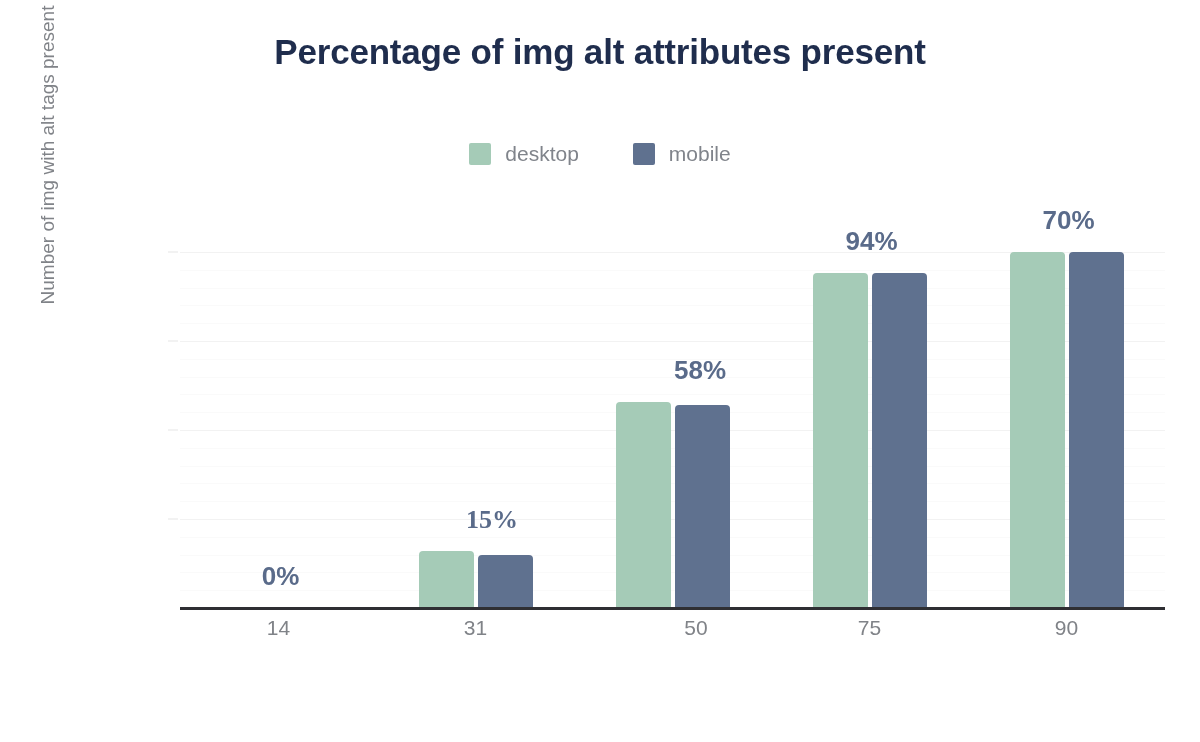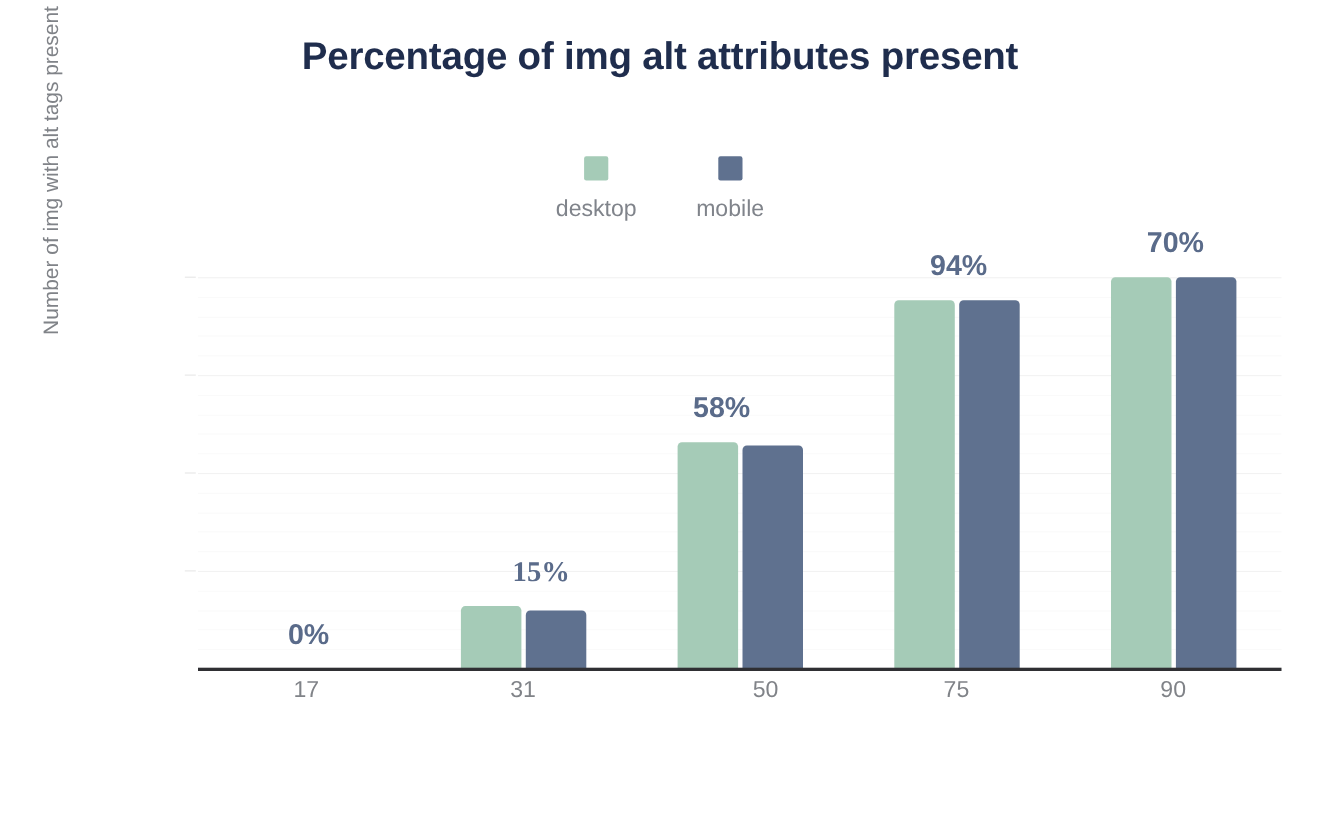--- a/index.html
+++ b/index.html
@@ -54,21 +54,20 @@
     width: 1200px;
     display: flex;
     justify-content: center;
     align-items: center;
     gap: 54px;
   }
   .legend-item {
     display: flex;
     align-items: center;
     gap: 14px;
-    flex-direction: column;
   }
   .legend-swatch {
     width: 22px;
     height: 22px;
     border-radius: 2px;
     display: block;
   }
   .legend-label {
     font-size: 21px;
     color: #80848b;
@@ -226,42 +225,42 @@
       </div>
   </div>
 
   <div class="bars-layer" id="bars-layer">
       <div class="data-label" style="left: 100.5px; top: 340px;">0%</div>
       <div class="bar" title="desktop 25: 16%" style="background: rgb(165, 203, 183); width: 55px; height: 56.96px; left: 238.5px;"></div>
       <div class="bar" title="mobile 25: 15%" style="background: rgb(95, 113, 143); width: 55px; height: 53.4px; left: 297.5px;"></div>
       <div class="data-label" style="left: 312px; top: 283.04px; font-family: Liberation Serif, serif;">15%</div>
       <div class="bar" title="desktop 50: 58%" style="background: rgb(165, 203, 183); width: 55px; height: 206.48px; left: 435.5px;"></div>
       <div class="bar" title="mobile 50: 57%" style="background: rgb(95, 113, 143); width: 55px; height: 202.92px; left: 494.5px;"></div>
-      <div class="data-label" style="left: 476px; top: 133.52px;">58%</div>
+      <div class="data-label" style="left: 520px; top: 133.52px;">58%</div>
       <div class="bar" title="desktop 75: 94%" style="background: rgb(165, 203, 183); width: 55px; height: 334.64px; left: 632.5px;"></div>
       <div class="bar" title="mobile 75: 94%" style="background: rgb(95, 113, 143); width: 55px; height: 334.64px; left: 691.5px;"></div>
       <div class="data-label" style="left: 691.5px; top: 5.36px;">94%</div>
       <div class="bar" title="desktop 90: 100%" style="background: rgb(165, 203, 183); width: 55px; height: 356px; left: 829.5px;"></div>
       <div class="bar" title="mobile 90: 100%" style="background: rgb(95, 113, 143); width: 55px; height: 356px; left: 888.5px;"></div>
       <div class="data-label" style="left: 888.5px; top: -16px;">70%</div>
     </div>
 
   <div class="axis-baseline"></div>
 
   <div class="y-axis-title">Number of img with alt tags present</div>
 
   <div class="y-ticks" id="y-ticks">
       <div class="y-tick-dash" style="top: 267px; left: 168px;"></div>
       <div class="y-tick-dash" style="top: 178px; left: 168px;"></div>
       <div class="y-tick-dash" style="top: 89px; left: 168px;"></div>
       <div class="y-tick-dash" style="top: 0px; left: 168px;"></div>
     </div>
 
   <div class="x-ticks" id="x-ticks">
-      <div class="x-tick" style="left: 98.5px;">17</div>
+      <div class="x-tick" style="left: 98.5px;">14</div>
       <div class="x-tick" style="left: 295.5px;">31</div>
       <div class="x-tick" style="left: 491px; margin-left: 25px;">50</div>
       <div class="x-tick" style="left: 689.5px;">75</div>
       <div class="x-tick" style="left: 886.5px;">90</div>
     </div>
 
 
 </div>
 
 </body></html>

